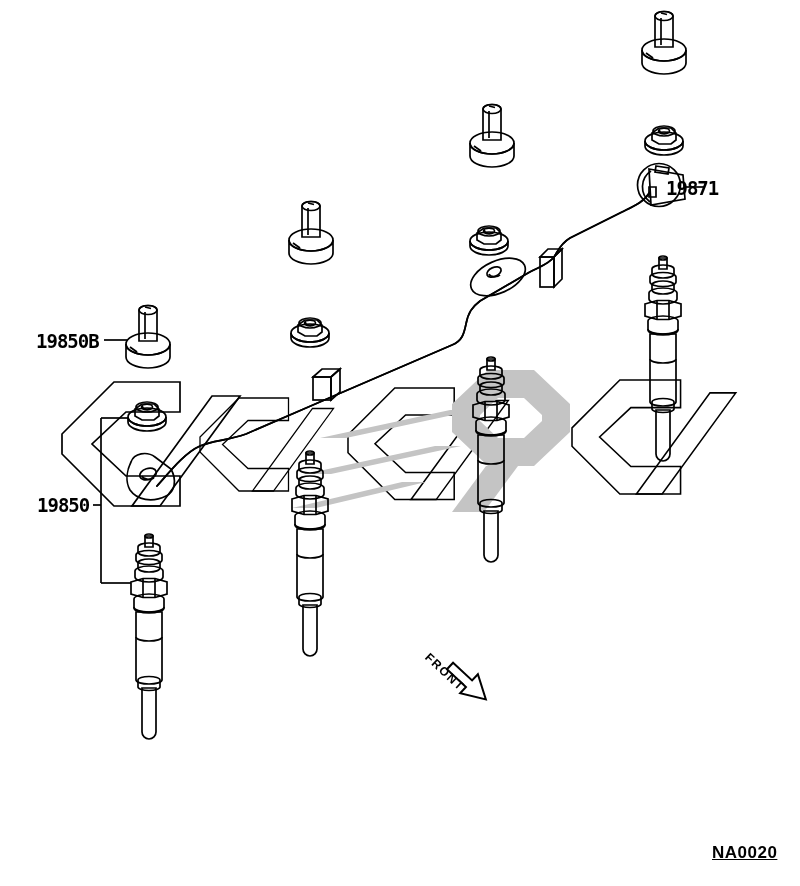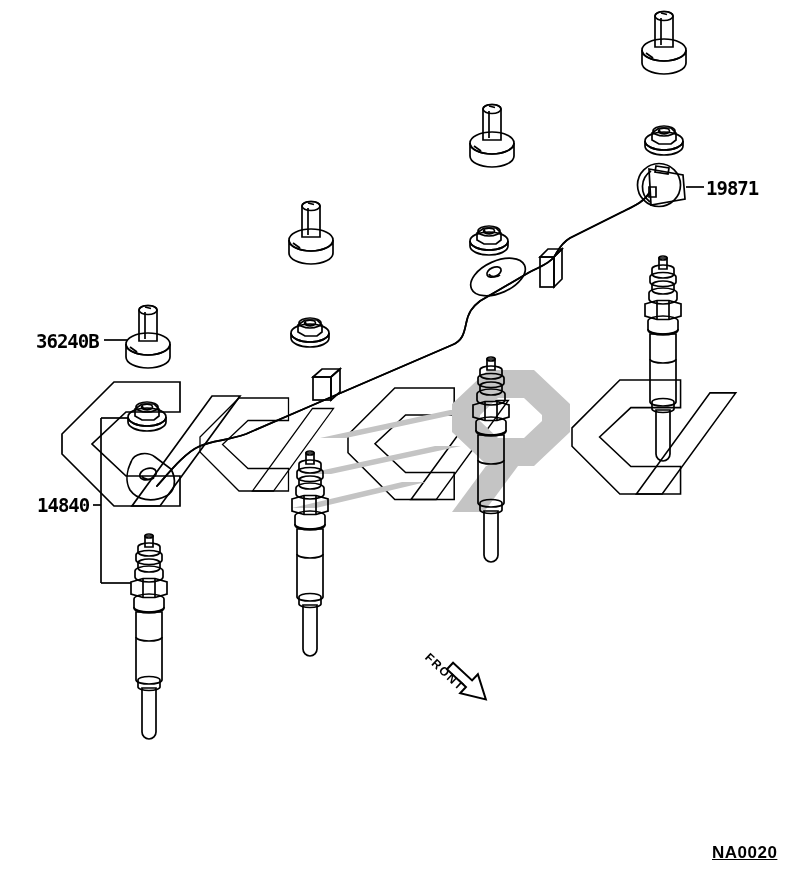--- a/index.html
+++ b/index.html
@@ -155,22 +155,22 @@
       <line class="ld" x1="101" y1="418" x2="128" y2="418"></line>
       <line class="ld" x1="101" y1="583" x2="131" y2="583"></line>
       <line class="ld" x1="686" y1="187" x2="704" y2="187"></line>
     </g>
 
     <g transform="translate(450,666) rotate(43)">
       <path class="wf" style="stroke-width:2" d="M 0,-4.5 L 26,-4.5 L 26,-13 L 49,0 L 26,13 L 26,4.5 L 0,4.5 Z"></path>
     </g>
   </svg>
 
-  <div class="callout" style="left:36px;top:332px">36240B</div>
+  <div class="callout" style="left:36px;top:332px">19850B</div>
 
-  <div class="callout" style="left:37px;top:496px">14840</div>
+  <div class="callout" style="left:37px;top:496px">19850</div>
 
-  <div class="callout" style="left:706px;top:179px">19871</div>
+  <div class="callout" style="left:666px;top:179px">19871</div>
 
   <div class="front">FRONT</div>
 
   <div class="code" style="left:712px;top:844px">NA0020</div>
 </div>
 
 </body></html>

